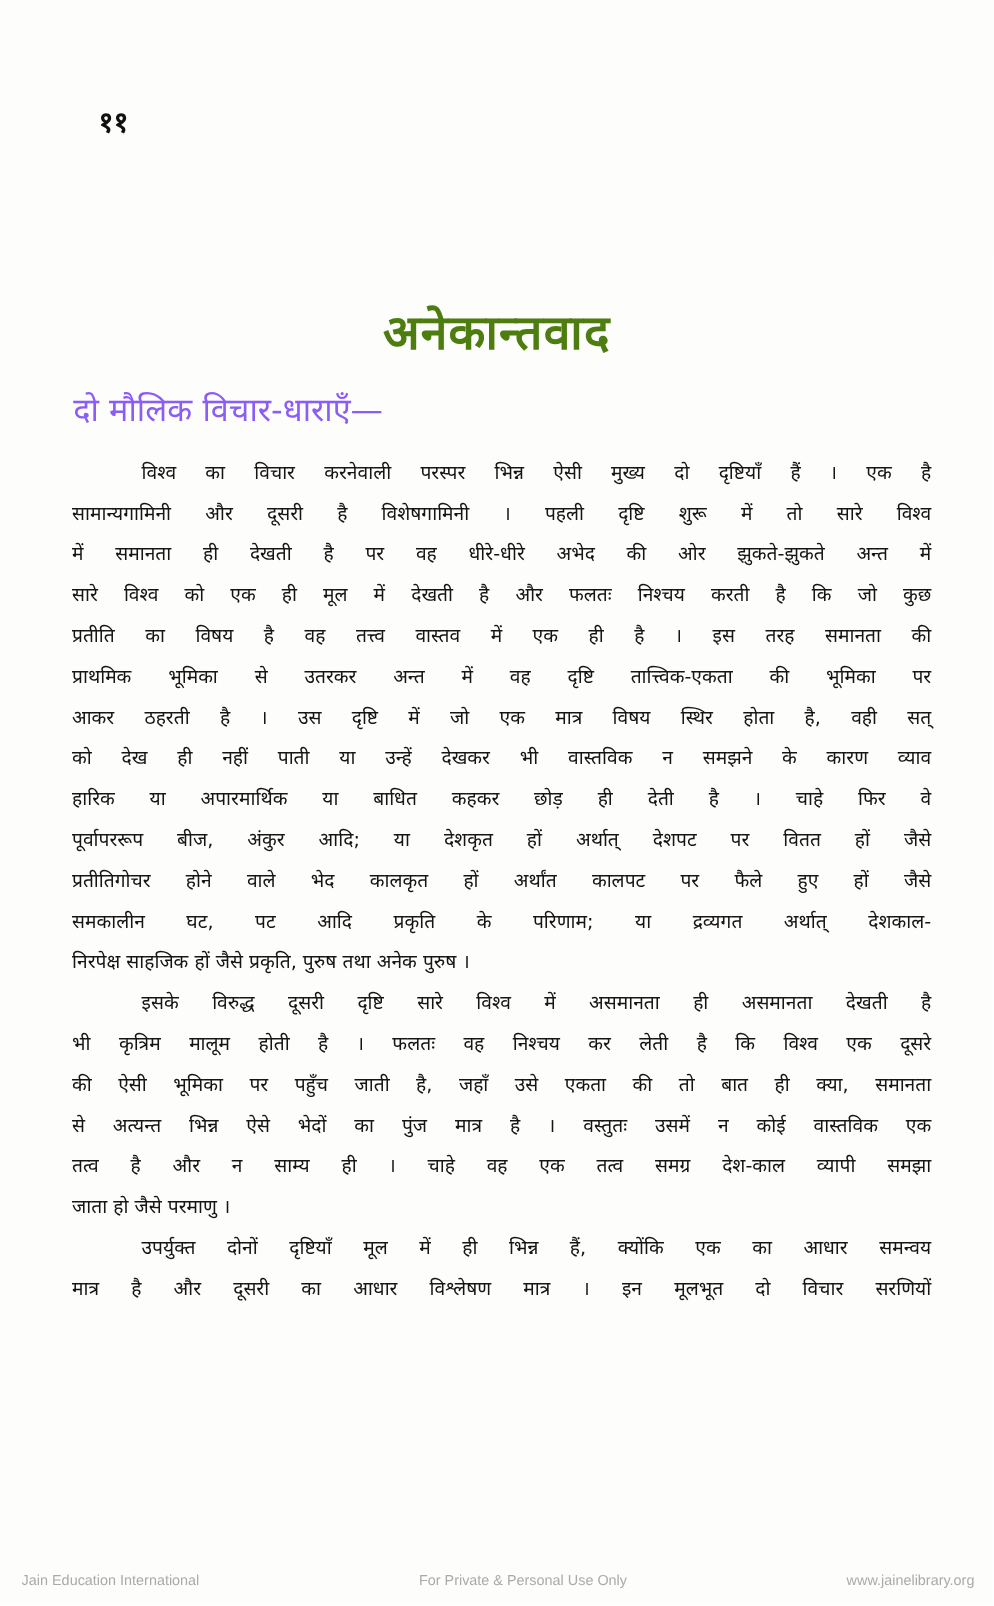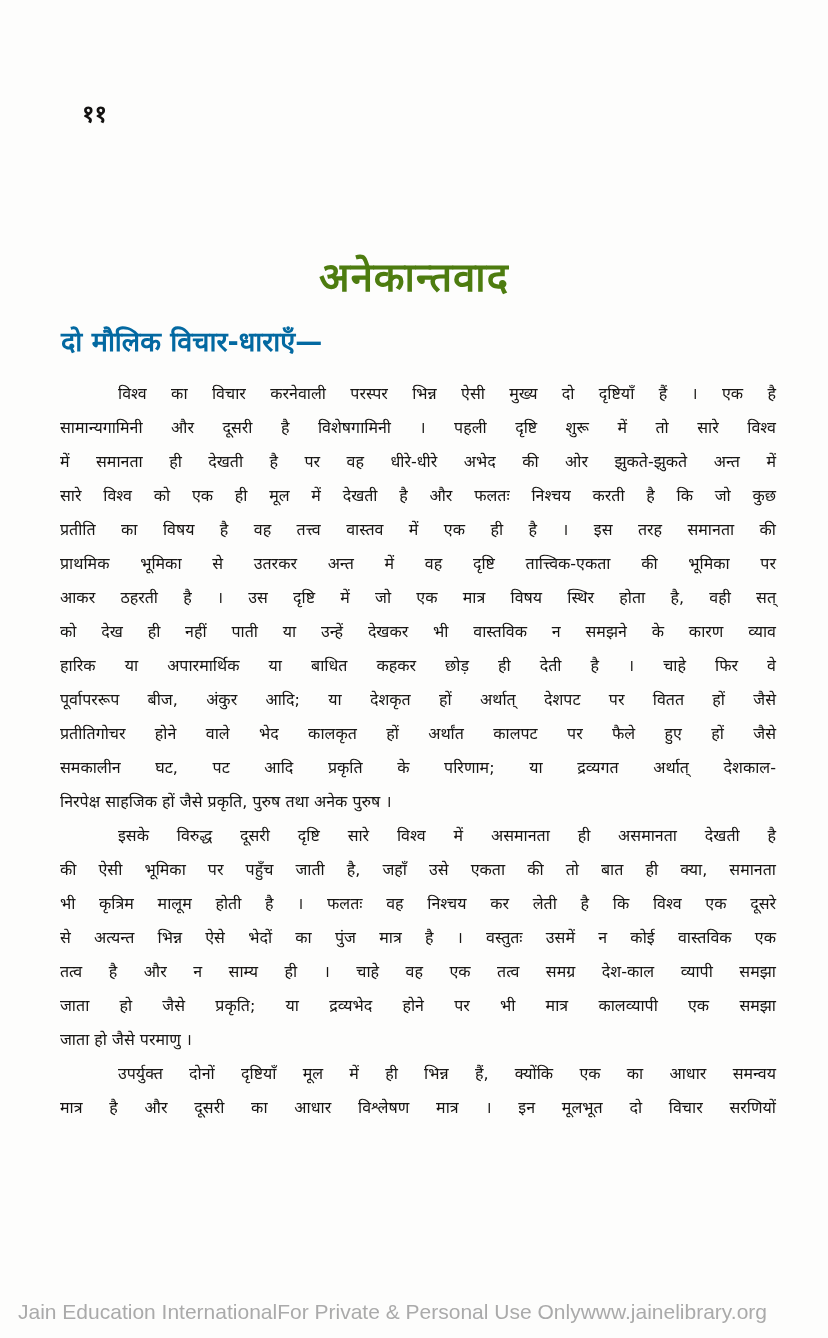--- a/index.html
+++ b/index.html
@@ -12,21 +12,21 @@
     width: 828px;
     height: 1338px;
     background: #fdfdfc;
     overflow: hidden;
     font-family: "DejaVu Sans", sans-serif;
     color: #161412;
   }
   .page-number {
     position: absolute;
     left: 82px;
-    top: 96px;
+    top: 84px;
     font-size: 24px;
     font-weight: bold;
     color: #121110;
   }
   .title {
     position: absolute;
     left: 0;
     top: 248px;
     width: 100%;
     margin: 0;
@@ -35,22 +35,22 @@
     font-weight: bold;
     letter-spacing: 1px;
     color: #4d7c0f;
   }
   .heading {
     position: absolute;
     left: 61px;
     top: 322px;
     margin: 0;
     font-size: 27px;
-    font-weight: bold;
-    color: #0369a1;
+    font-weight: normal;
+    color: #8b5cf6;
   }
   .body-text {
     position: absolute;
     left: 60px;
     top: 377px;
     width: 716px;
   }
   .line {
     height: 34px;
     line-height: 34px;
@@ -66,24 +66,24 @@
     text-indent: 58px;
   }
   .footer {
     position: absolute;
     left: 0;
     bottom: 14px;
     width: 100%;
     box-sizing: border-box;
     padding: 0 16px 0 18px;
     display: flex;
-    justify-content: flex-start;
+    justify-content: space-between;
     align-items: baseline;
     font-family: "Liberation Sans", sans-serif;
-    font-size: 21px;
+    font-size: 12px;
     color: #aaaaaa;
     margin-top: 12px;
   }
 </style>
 </head>
 <body>
 
 <div class="page">
 
   <div class="page-number">११</div>
@@ -100,25 +100,24 @@
       <div class="line just">प्रतीति का विषय है वह तत्त्व वास्तव में एक ही है । इस तरह समानता की</div>
       <div class="line just">प्राथमिक भूमिका से उतरकर अन्त में वह दृष्टि तात्त्विक-एकता की भूमिका पर</div>
       <div class="line just">आकर ठहरती है । उस दृष्टि में जो एक मात्र विषय स्थिर होता है, वही सत्</div>
       <div class="line just">को देख ही नहीं पाती या उन्हें देखकर भी वास्तविक न समझने के कारण व्याव</div>
       <div class="line just">हारिक या अपारमार्थिक या बाधित कहकर छोड़ ही देती है । चाहे फिर वे</div>
       <div class="line just">पूर्वापररूप बीज, अंकुर आदि; या देशकृत हों अर्थात् देशपट पर वितत हों जैसे</div>
       <div class="line just">प्रतीतिगोचर होने वाले भेद कालकृत हों अर्थांत कालपट पर फैले हुए हों जैसे</div>
       <div class="line just">समकालीन घट, पट आदि प्रकृति के परिणाम; या द्रव्यगत अर्थात् देशकाल-</div>
       <div class="line">निरपेक्ष साहजिक हों जैसे प्रकृति, पुरुष तथा अनेक पुरुष ।</div>
       <div class="line indent just">इसके विरुद्ध दूसरी दृष्टि सारे विश्व में असमानता ही असमानता देखती है</div>
+      <div class="line just">भी कृत्रिम मालूम होती है । फलतः वह निश्चय कर लेती है कि विश्व एक दूसरे</div>
       <div class="line just">की ऐसी भूमिका पर पहुँच जाती है, जहाँ उसे एकता की तो बात ही क्या, समानता</div>
-      <div class="line just">भी कृत्रिम मालूम होती है । फलतः वह निश्चय कर लेती है कि विश्व एक दूसरे</div>
       <div class="line just">से अत्यन्त भिन्न ऐसे भेदों का पुंज मात्र है । वस्तुतः उसमें न कोई वास्तविक एक</div>
       <div class="line just">तत्व है और न साम्य ही । चाहे वह एक तत्व समग्र देश-काल व्यापी समझा</div>
-      <div class="line just">जाता हो जैसे प्रकृति; या द्रव्यभेद होने पर भी मात्र कालव्यापी एक समझा</div>
       <div class="line">जाता हो जैसे परमाणु ।</div>
       <div class="line indent just">उपर्युक्त दोनों दृष्टियाँ मूल में ही भिन्न हैं, क्योंकि एक का आधार समन्वय</div>
       <div class="line just">मात्र है और दूसरी का आधार विश्लेषण मात्र । इन मूलभूत दो विचार सरणियों</div>
     </div>
 
   <div class="footer">
     <span>Jain Education International</span>
     <span>For Private &amp; Personal Use Only</span>
     <span>www.jainelibrary.org</span>
   </div>

